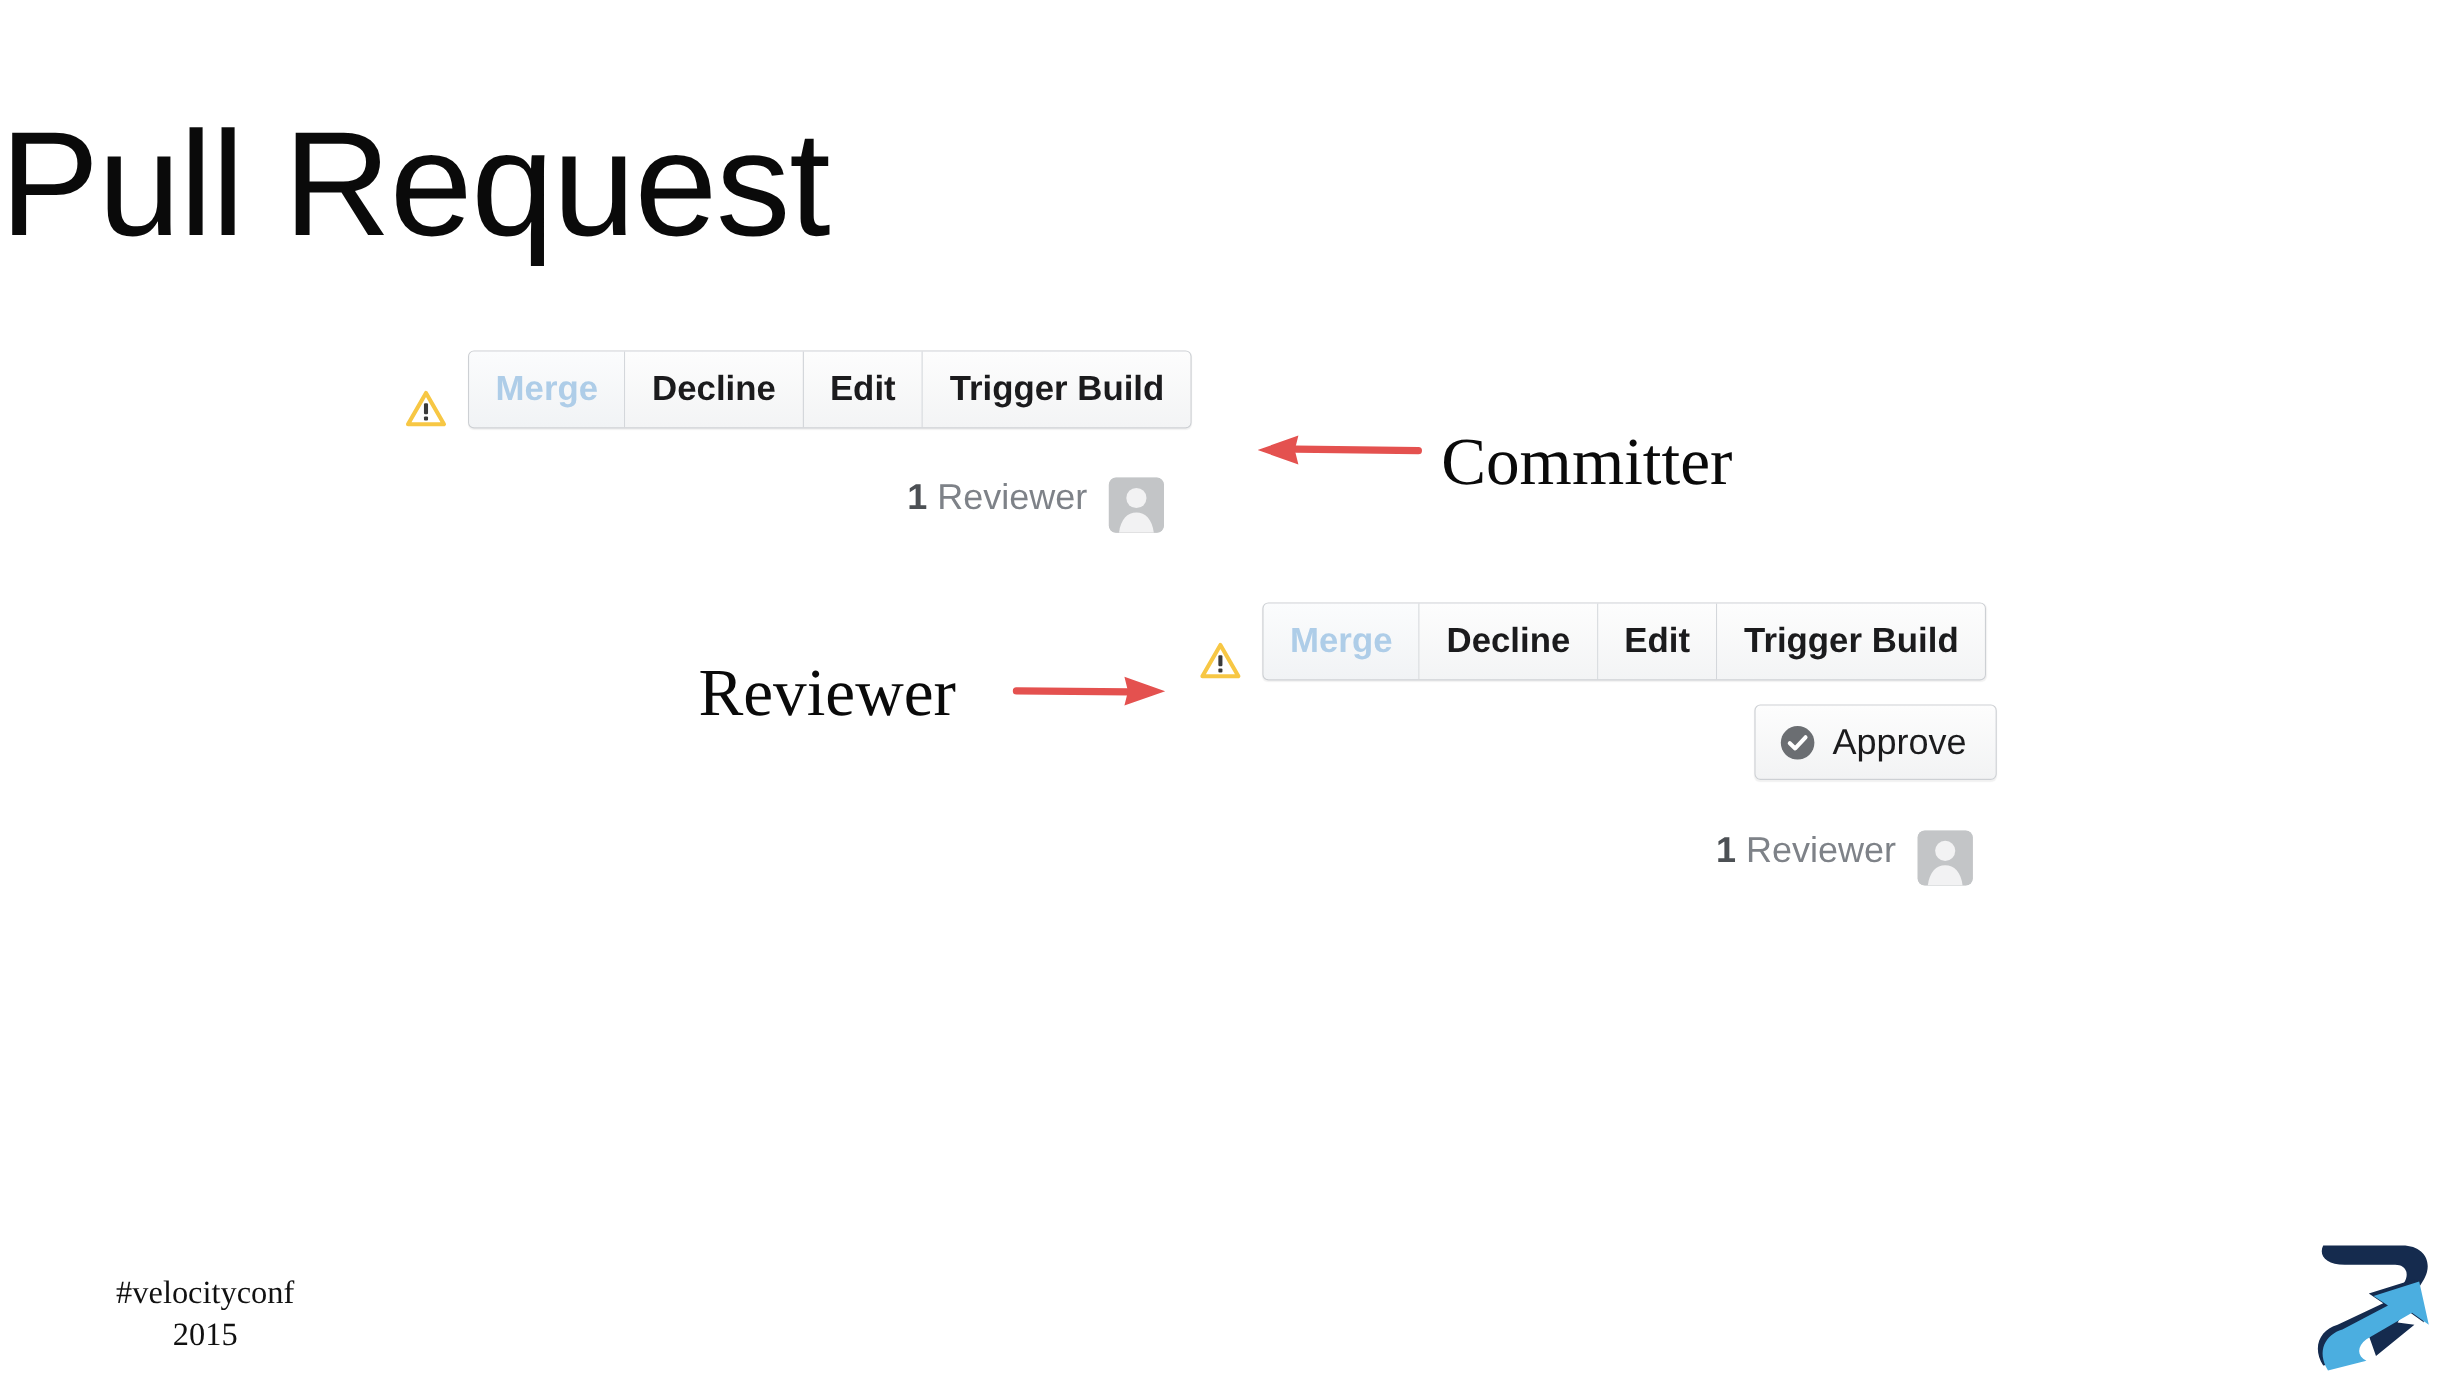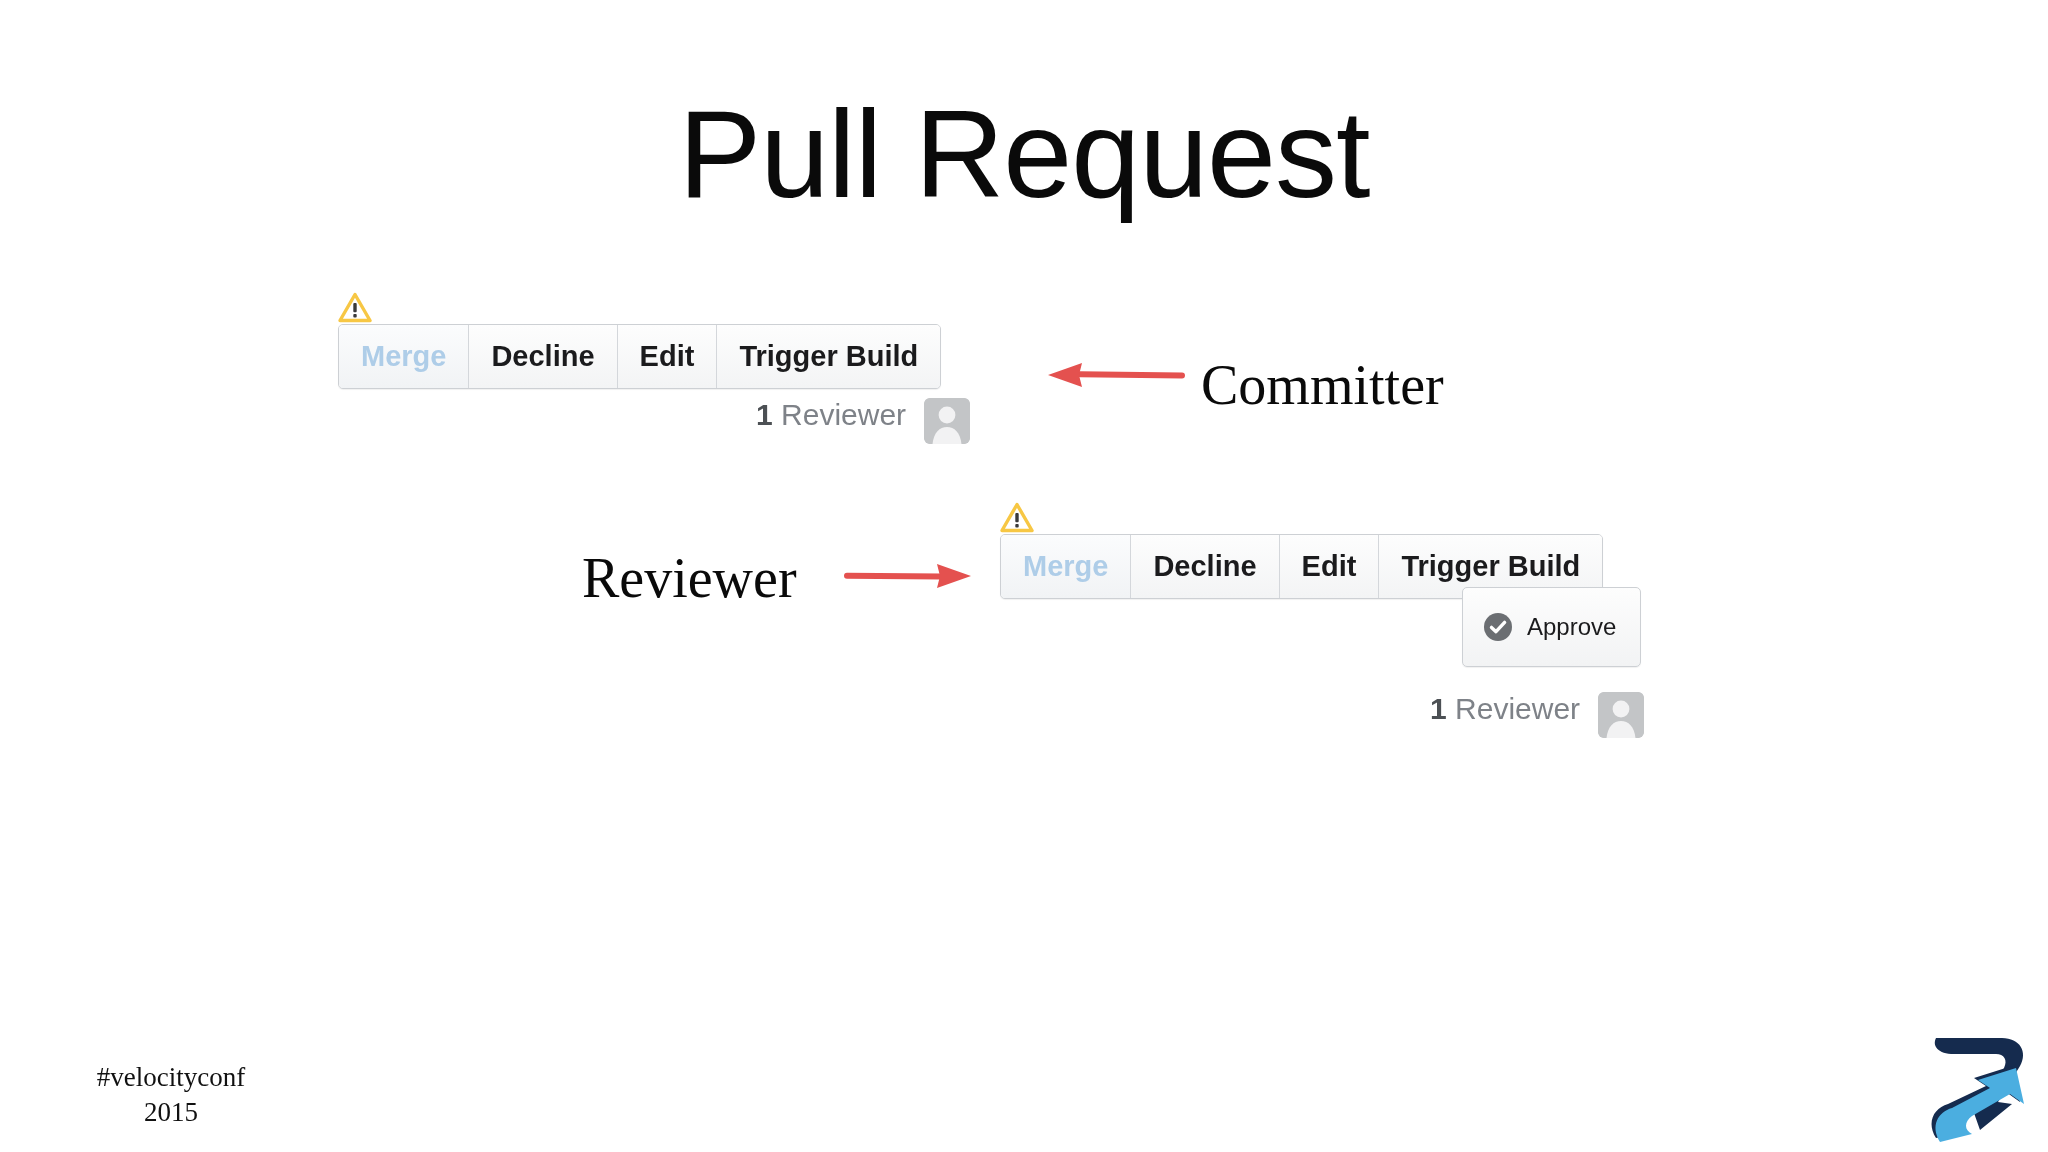--- a/index.html
+++ b/index.html
@@ -15,38 +15,36 @@
     font-family: "Liberation Sans", sans-serif;
     -webkit-font-smoothing: antialiased;
   }
 
   
   .slide-title {
     position: absolute;
     left: 0;
     top: 92px;
     width: 2048px;
-    text-align: center;
     font-family: "Liberation Sans", sans-serif;
     font-weight: 300;
     font-size: 124px;
     line-height: 1.0;
     letter-spacing: -1px;
     color: #0a0a0a;
     white-space: nowrap;
   }
 
   
   .pr-block {
     position: absolute;
   }
   .pr-row {
     display: flex;
-    align-items: flex-start;
-    flex-direction: column;
+    align-items: flex-end;
   }
 
   .warn-icon {
     width: 34px;
     height: 32px;
     margin-right: 18px;
     flex: 0 0 auto;
     display: block;
   }
 
@@ -83,27 +81,27 @@
     color: #aecde8;
     background: linear-gradient(to bottom, #fbfcfd 0%, #f1f3f5 100%);
     font-weight: 700;
     cursor: default;
   }
 
   
   .approve-btn {
     display: inline-flex;
     align-items: center;
-    height: 80px;
+    height: 63px;
     padding: 0 24px 0 20px;
     border: 1px solid #cdd0d4;
     border-radius: 5px;
     background: linear-gradient(to bottom, #fdfdfd 0%, #f2f3f4 100%);
     box-shadow: 0 1px 1px rgba(0,0,0,0.06);
-    font-size: 24px;
+    font-size: 30px;
     color: #1b1b1d;
     box-sizing: border-box;
     cursor: pointer;
     white-space: nowrap;
   }
   .approve-icon {
     width: 30px;
     height: 30px;
     margin-right: 14px;
     flex: 0 0 auto;

